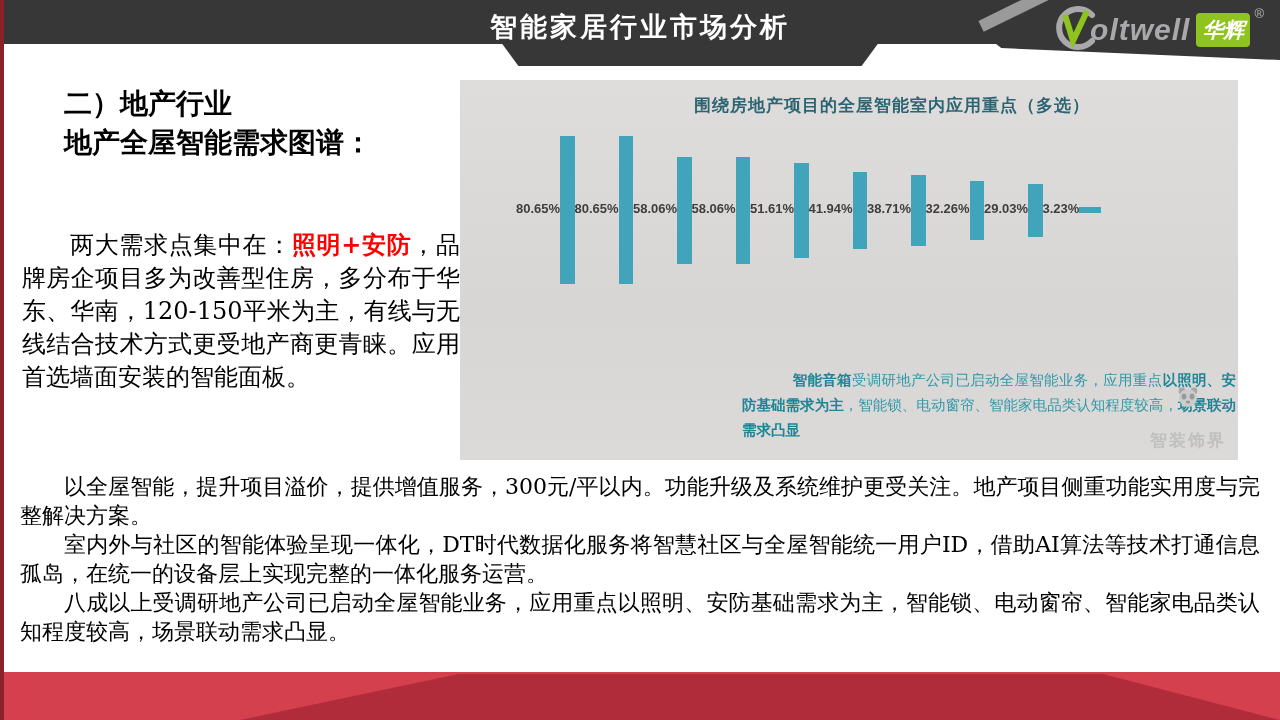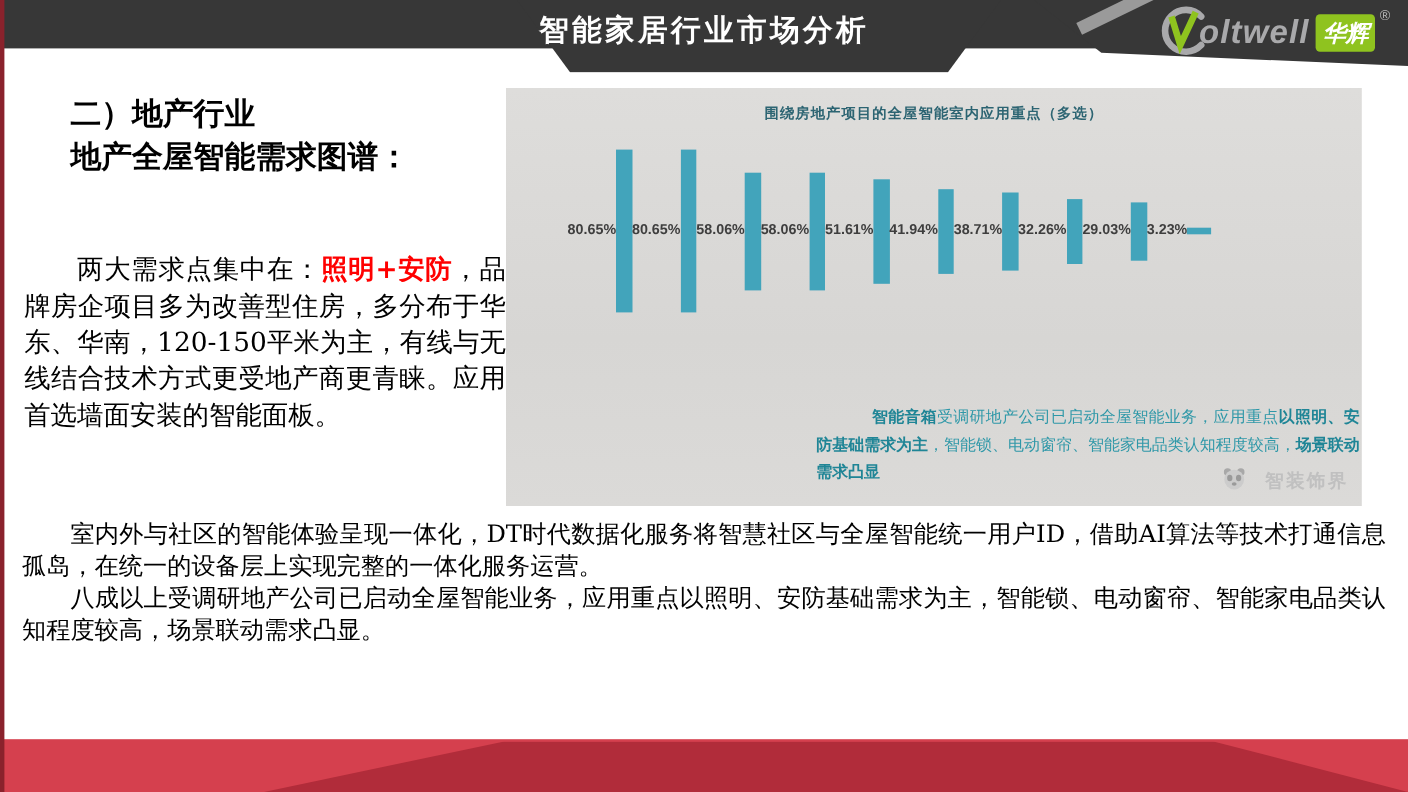--- a/index.html
+++ b/index.html
@@ -36,33 +36,33 @@
   .left-para{position:absolute;top:228px;left:22px;width:438px;z-index:1;
              font-family:"DejaVu Serif","Liberation Serif",serif;
              color:#000000;font-size:24px;line-height:33px;text-align:justify;text-indent:2em;}
   .seg-bold{font-weight:bold;}
   .seg-red{color:#ff0000;font-weight:bold;}
 
   
   .chart{position:absolute;top:80px;left:460px;width:778px;height:380px;
          background:linear-gradient(180deg,#dedddb 0%,#d7d6d4 60%,#dbdad8 100%);z-index:1;}
   .chart-title{position:absolute;top:14px;left:0;width:100%;text-align:center;
-               color:#2c6472;font-size:13px;font-weight:bold;letter-spacing:1px;}
+               color:#2c6472;font-size:17px;font-weight:bold;letter-spacing:1px;padding-left:43px;}
   .plot{position:absolute;left:56px;top:44px;width:585px;height:172px;
         display:flex;align-items:flex-end;}
   .slot{width:58.5px;height:100%;display:flex;flex-direction:row;
         justify-content:flex-end;align-items:center;}
   .bar{width:27px;background:#42a4bb;}
   .bar-val{font-size:13px;font-weight:bold;color:#3e3e3e;white-space:nowrap;margin-bottom:4px;}
   .cats{position:absolute;left:56px;top:222px;width:585px;display:flex;}
   .cat{width:58.5px;text-align:center;font-size:11px;font-weight:600;color:#4b4b4b;white-space:nowrap;}
   .annotation{position:absolute;left:282px;top:288px;width:494px;
               color:#2f98a8;font-size:14.5px;line-height:25px;text-align:justify;text-indent:3.5em;}
   .annotation .seg-bold{color:#1f8596;}
-  .watermark{position:absolute;right:12px;bottom:8px;display:flex;align-items:center;gap:16px;}
+  .watermark{position:absolute;right:12px;bottom:8px;display:flex;align-items:center;gap:16px;flex-direction:column;}
   .watermark-text{color:#c0c0c0;font-size:17px;font-weight:bold;letter-spacing:2px;}
 
   
   .body-text{position:absolute;top:472px;left:20px;width:1240px;z-index:1;
              font-family:"DejaVu Serif","Liberation Serif",serif;
              color:#000000;font-size:22px;line-height:29px;text-align:justify;}
   .body-text p{margin:0;text-indent:2em;}
 
   
   .ftr-band{position:absolute;top:672px;left:0;width:1280px;height:48px;background:#d5404e;z-index:2;}
@@ -154,20 +154,21 @@
           <ellipse cx="8" cy="11.5" rx="2.4" ry="3" fill="#9a9a9a"></ellipse>
           <ellipse cx="16" cy="11.5" rx="2.4" ry="3" fill="#9a9a9a"></ellipse>
           <ellipse cx="12" cy="17" rx="2.2" ry="1.5" fill="#9a9a9a"></ellipse>
         </svg>
       </span>
       <span class="watermark-text">智装饰界</span>
     </div>
   </div>
 
   <div class="body-text">
+    <p>以全屋智能，提升项目溢价，提供增值服务，300元/平以内。功能升级及系统维护更受关注。地产项目侧重功能实用度与完整解决方案。</p>
     <p>室内外与社区的智能体验呈现一体化，DT时代数据化服务将智慧社区与全屋智能统一用户ID，借助AI算法等技术打通信息孤岛，在统一的设备层上实现完整的一体化服务运营。</p>
     <p>八成以上受调研地产公司已启动全屋智能业务，应用重点以照明、安防基础需求为主，智能锁、电动窗帘、智能家电品类认知程度较高，场景联动需求凸显。</p>
   </div>
 
   <div class="ftr-band"></div>
   <div class="ftr-trap"></div>
 
 </div>
 
 </body></html>

